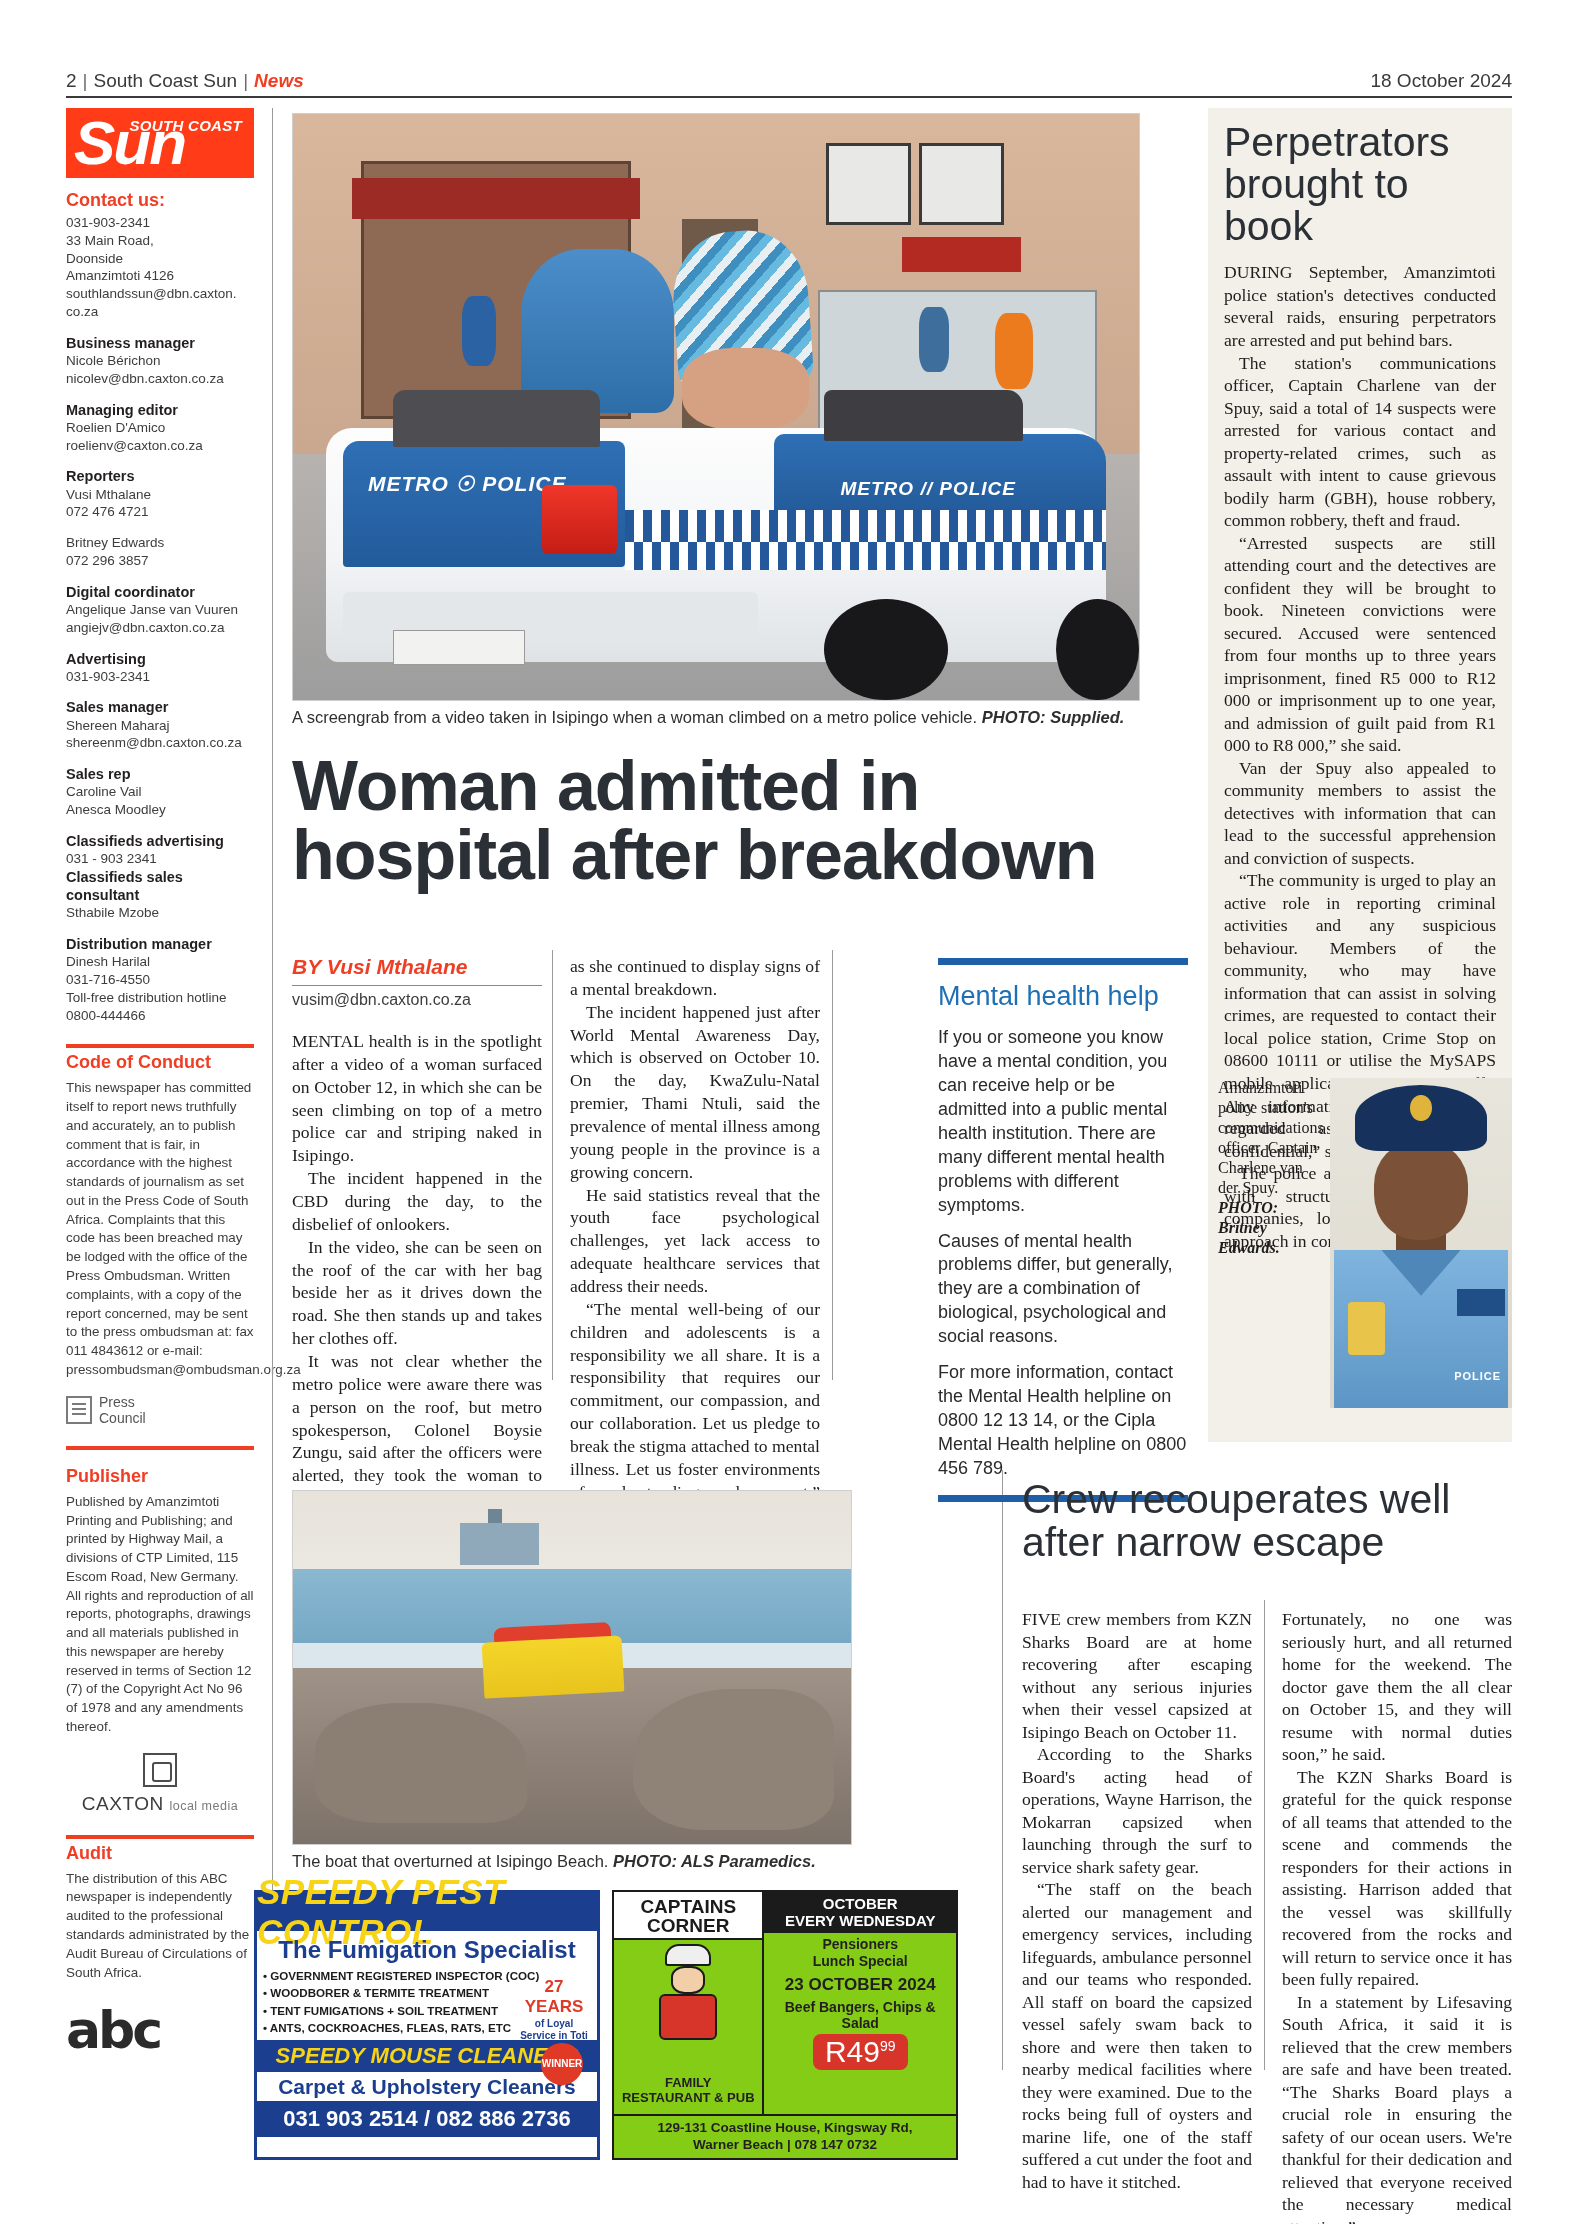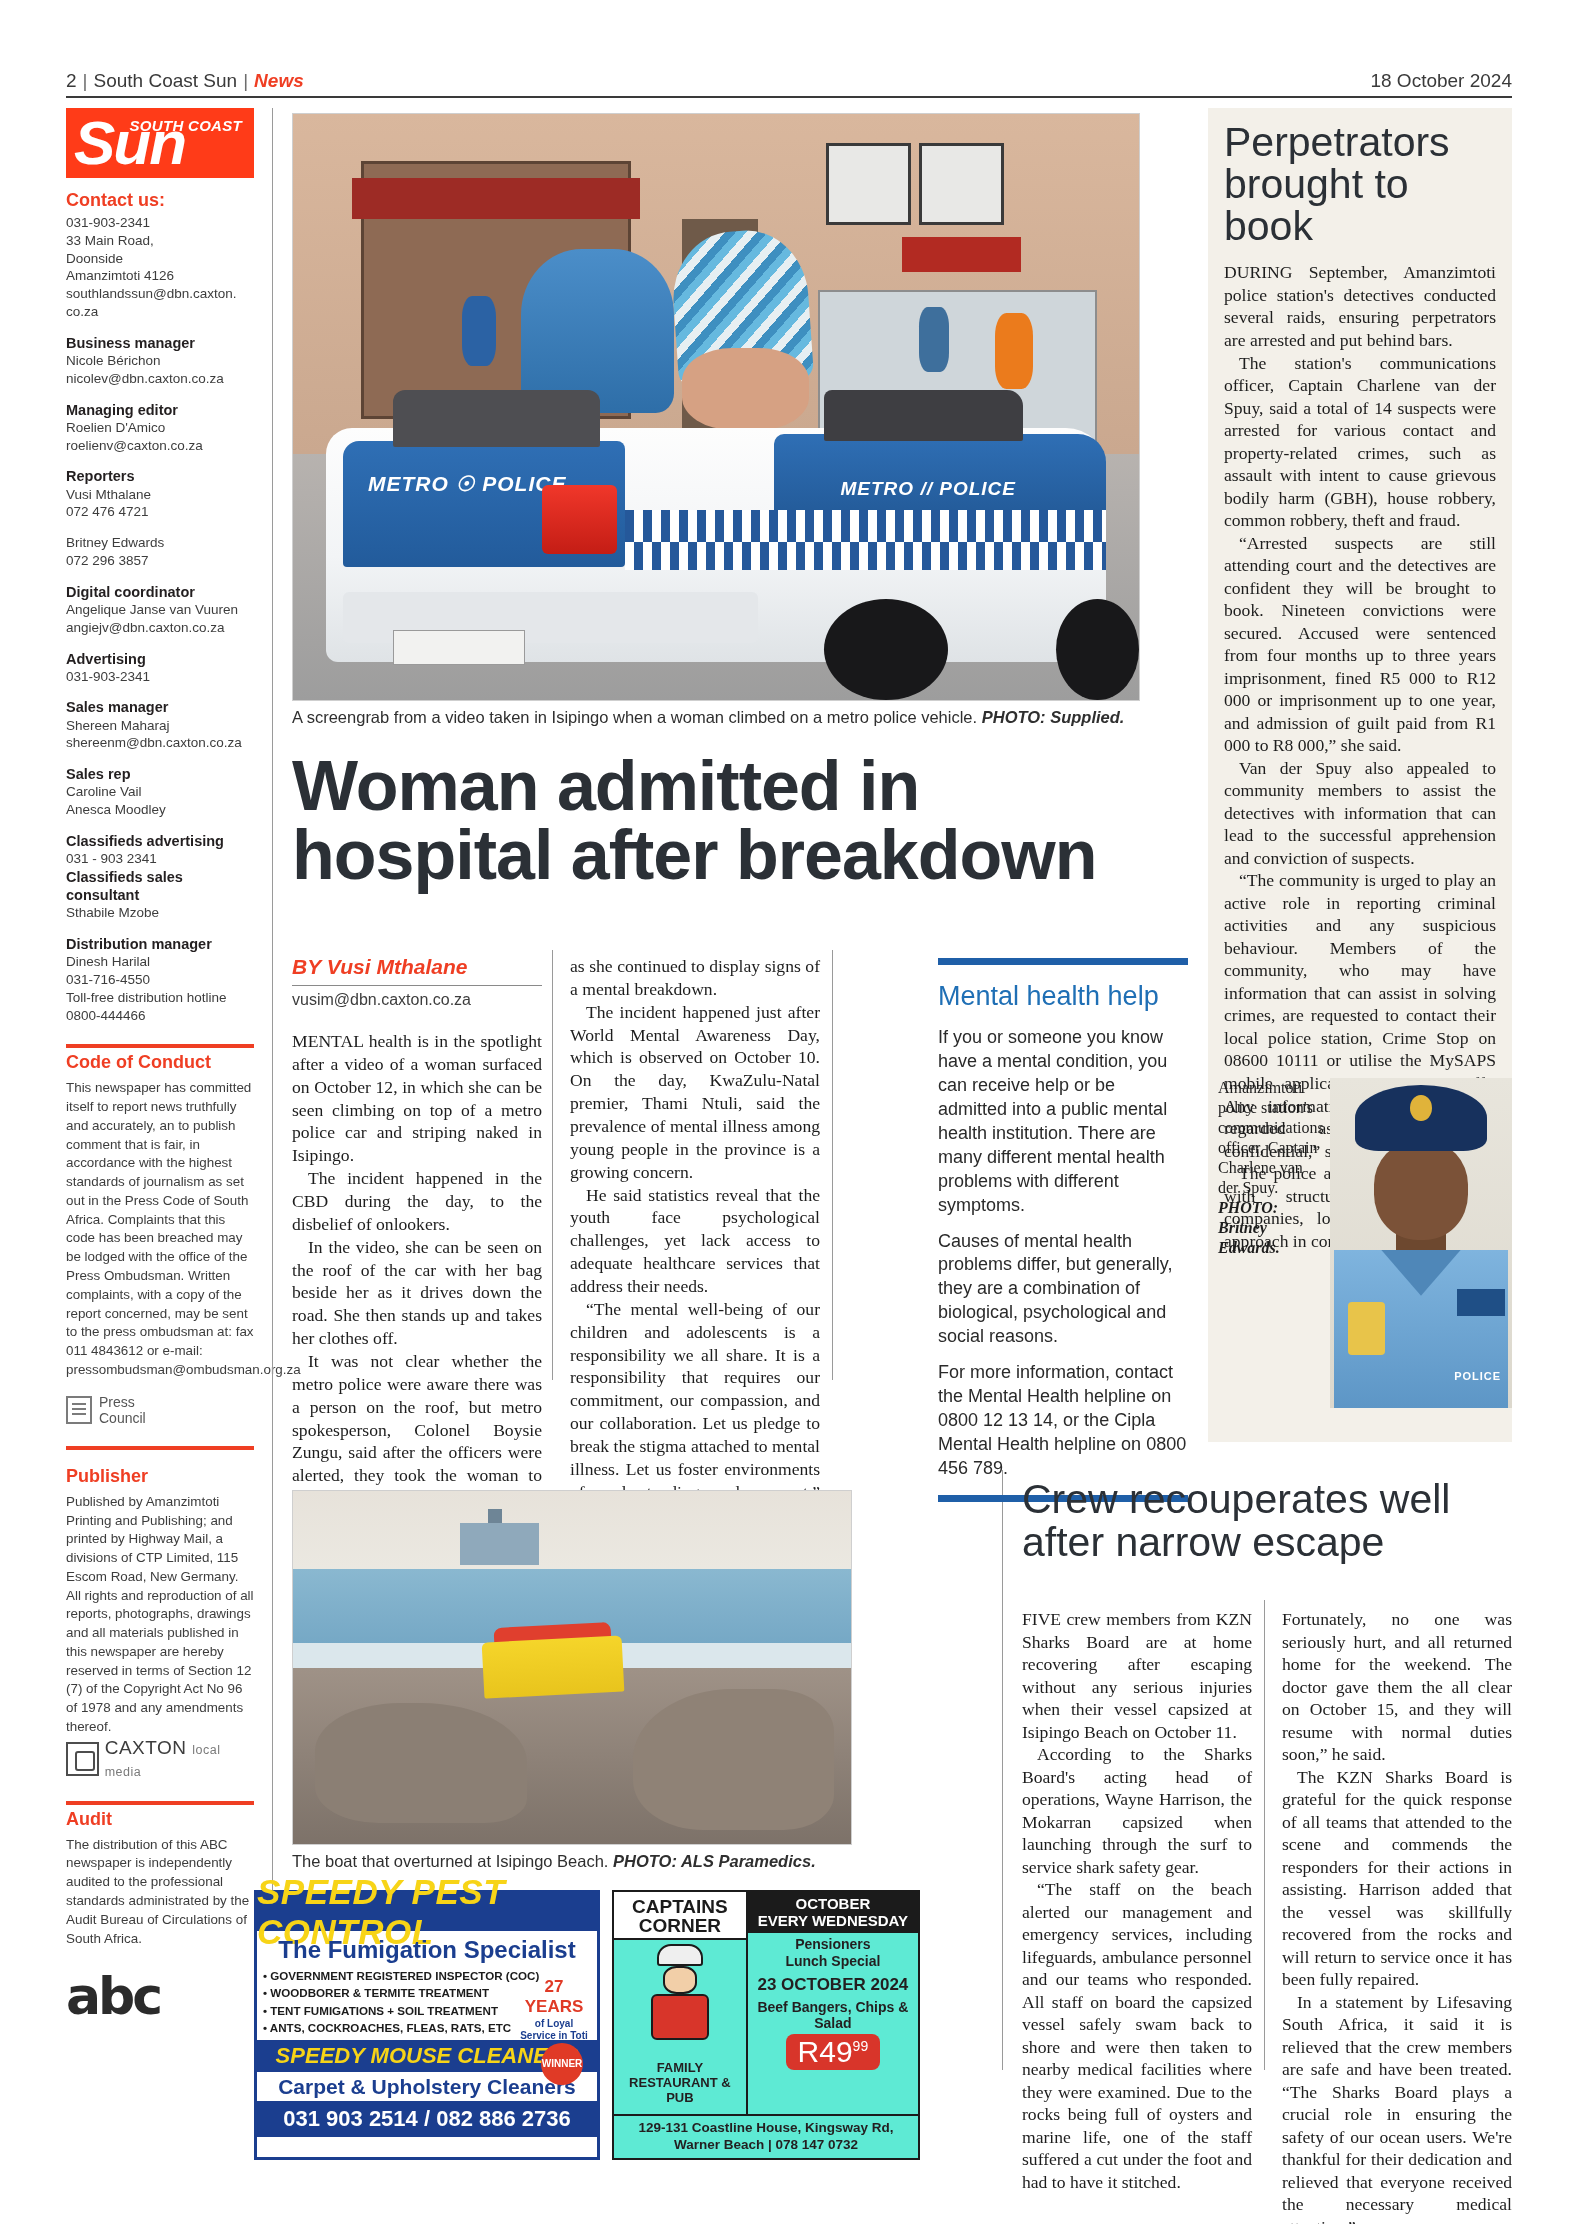--- a/index.html
+++ b/index.html
@@ -48,21 +48,21 @@
   .sb-t { font-size:13.5px; line-height:1.32; color:#3d3d3d; }
   .redrule { height:4px; background:#ef3e23; width:100%; margin:20px 0 4px; }
   .sb-body { font-size:13.4px; line-height:1.40; color:#3d3d3d; margin-top:6px; }
   .presscouncil {
     margin-top:14px; display:flex; align-items:center; gap:7px;
   }
   .pc-box { width:26px; height:28px; border:2px solid #7b7b7b; position:relative; }
   .pc-box:after{content:"";position:absolute;left:4px;top:5px;width:14px;height:2px;background:#7b7b7b;
     box-shadow:0 5px 0 #7b7b7b, 0 10px 0 #7b7b7b;}
   .pc-text { font-size:14px; color:#555; line-height:1.15; }
-  .caxton { margin-top:0; display:flex; align-items:center; gap:6px; }
+  .caxton { margin-top:16px; display:flex; align-items:center; gap:6px;flex-direction:column; }
   .cx-sq { width:34px; height:34px; border:2px solid #4d4d4d; position:relative;}
   .cx-sq:before{content:"";position:absolute;left:7px;top:7px;width:16px;height:16px;border:2px solid #4d4d4d;border-radius:3px;}
   .cx-word { font-size:19px; color:#3d3d3d; letter-spacing:.5px; }
   .cx-word span { font-size:12.5px; color:#7a7a7a; }
   .abc {
     margin-top:22px; font-size:52px; font-weight:bold; color:#2b2b2b; letter-spacing:-3px;
     line-height:52px; font-family:"DejaVu Sans", sans-serif;
   }
 
   
@@ -281,22 +281,22 @@
     background:#e03a26; color:#fff; font-size:10px; font-weight:bold;
     display:flex; align-items:center; justify-content:center; text-align:left; line-height:1.05;
   }
   .ap-mouse { background:#1b3e8f; color:#f7d417; font-weight:bold; font-style:italic;
     font-size:22px; text-align:center; padding:3px 0; margin-top:4px; }
   .ap-carpet { color:#1b3e8f; font-weight:bold; font-size:21px; text-align:center; padding:3px 0 2px; }
   .ap-phone { background:#1b3e8f; color:#fff; font-weight:bold; font-size:22px;
     text-align:center; padding:5px 0; }
 
   .ad-captains {
-    position:absolute; left:612px; top:1890px; width:308px; height:270px;
-    border:2px solid #1b1b1b; background:#5eead4; display:flex; flex-direction:column;
+    position:absolute; left:612px; top:1890px; width:346px; height:270px;
+    border:2px solid #1b1b1b; background:#84cc16; display:flex; flex-direction:column;
   }
   .ac-row { display:flex; flex:1; }
   .ac-left { width:44%; border-right:2px solid #1b1b1b; position:relative; }
   .ac-title { background:#fff; text-align:center; font-weight:bold; font-size:19px;
     color:#1b1b1b; line-height:1.0; padding:5px 0 3px; border-bottom:2px solid #1b1b1b; }
   .ac-chef { position:absolute; left:50%; top:52px; transform:translateX(-50%); width:74px; height:96px; }
   .chef-hat { position:absolute; left:14px; top:0; width:46px; height:22px; background:#efefef; border:2px solid #1b1b1b; border-radius:14px 14px 3px 3px; }
   .chef-face { position:absolute; left:20px; top:22px; width:34px; height:28px; background:#f2cfa8; border:2px solid #1b1b1b; border-radius:40%; }
   .chef-body { position:absolute; left:8px; top:50px; width:58px; height:46px; background:#d8352a; border:2px solid #1b1b1b; border-radius:6px; }
   .ac-foot { text-align:center; font-weight:bold; font-size:13px; line-height:1.15; padding:4px 2px; }

